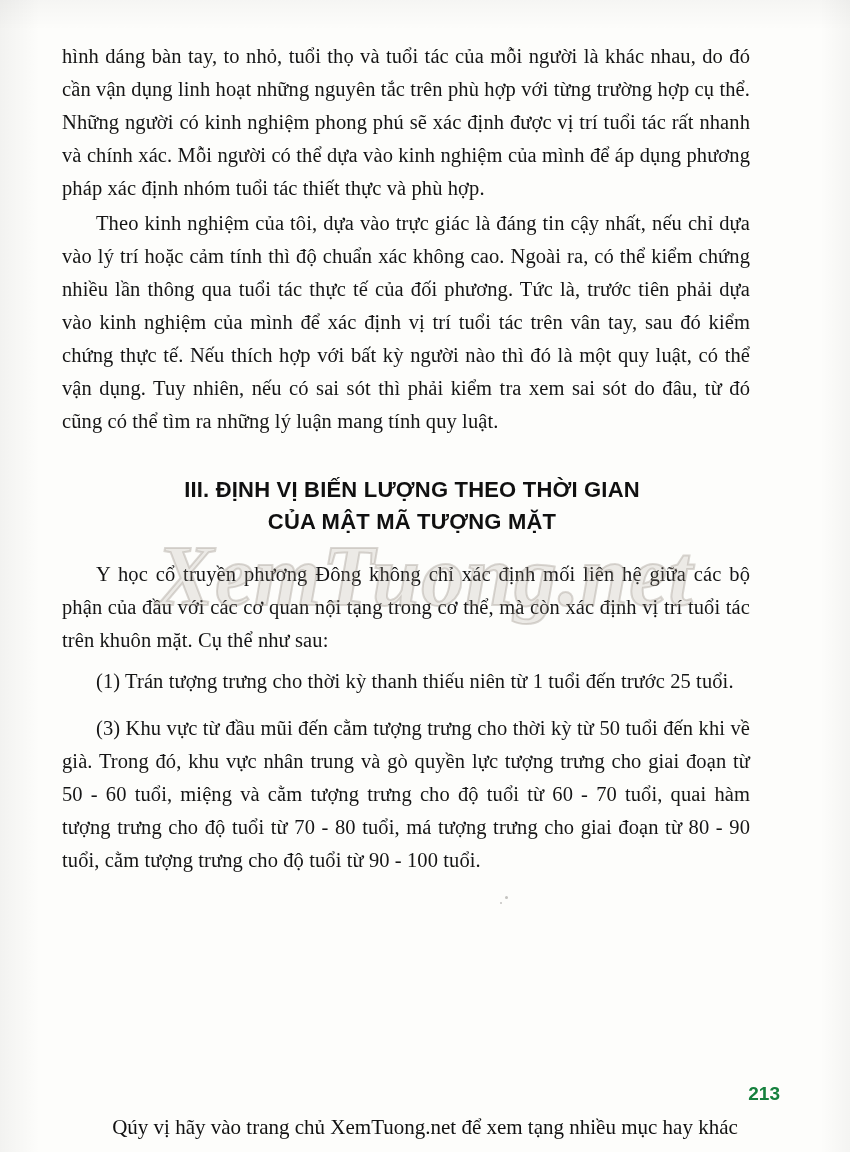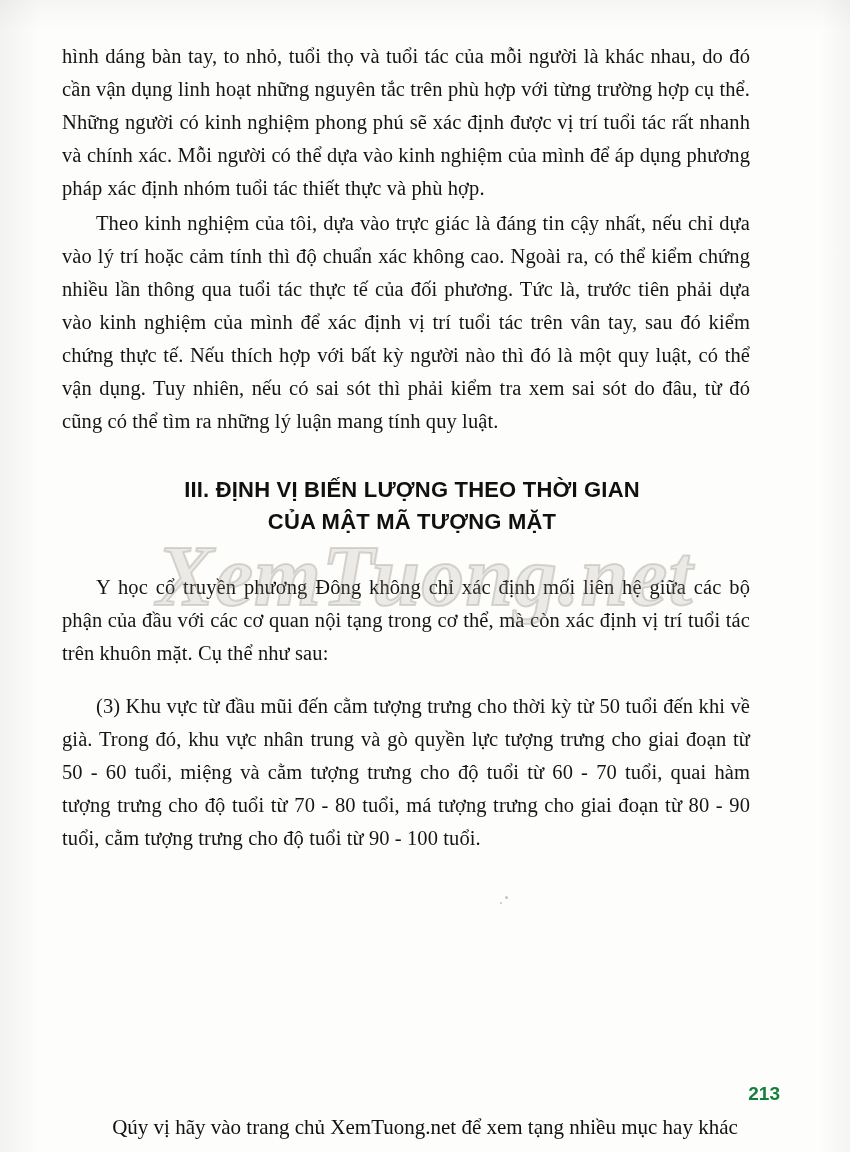--- a/index.html
+++ b/index.html
@@ -52,21 +52,21 @@
   p.body-par.indent {
     text-indent: 34px;
   }
   p.body-par.first {
     text-indent: 0;
   }
 
   .gap-small { height: 6px; }
 
   .heading {
-    margin: 36px 0 33px 0;
+    margin: 36px 0 20px 0;
     text-align: center;
     font-family: "Liberation Sans", sans-serif;
     font-weight: bold;
     font-size: 22px;
     line-height: 32px;
     letter-spacing: 0.2px;
     color: #101010;
   }
   .heading .line2 { display: block; }
 
@@ -135,20 +135,21 @@
     <p class="body-par indent">Theo kinh nghiệm của tôi, dựa vào trực giác là đáng tin cậy nhất, nếu chỉ dựa vào lý trí hoặc cảm tính thì độ chuẩn xác không cao. Ngoài ra, có thể kiểm chứng nhiều lần thông qua tuổi tác thực tế của đối phương. Tức là, trước tiên phải dựa vào kinh nghiệm của mình để xác định vị trí tuổi tác trên vân tay, sau đó kiểm chứng thực tế. Nếu thích hợp với bất kỳ người nào thì đó là một quy luật, có thể vận dụng. Tuy nhiên, nếu có sai sót thì phải kiểm tra xem sai sót do đâu, từ đó cũng có thể tìm ra những lý luận mang tính quy luật.</p>
 
     <div class="heading">
       <span>III. ĐỊNH VỊ BIẾN LƯỢNG THEO THỜI GIAN</span>
       <span class="line2">CỦA MẬT MÃ TƯỢNG MẶT</span>
     </div>
 
     <p class="body-par indent">Y học cổ truyền phương Đông không chỉ xác định mối liên hệ giữa các bộ phận của đầu với các cơ quan nội tạng trong cơ thể, mà còn xác định vị trí tuổi tác trên khuôn mặt. Cụ thể như sau:</p>
     <div class="gap-small"></div>
 
+    <p class="body-par indent">(1) Trán tượng trưng cho thời kỳ thanh thiếu niên từ 1 tuổi đến trước 25 tuổi.</p>
     <div class="gap-small"></div>
 
     <div class="gap-small"></div>
 
     <p class="body-par indent">(3) Khu vực từ đầu mũi đến cằm tượng trưng cho thời kỳ từ 50 tuổi đến khi về già. Trong đó, khu vực nhân trung và gò quyền lực tượng trưng cho giai đoạn từ 50 - 60 tuổi, miệng và cằm tượng trưng cho độ tuổi từ 60 - 70 tuổi, quai hàm tượng trưng cho độ tuổi từ 70 - 80 tuổi, má tượng trưng cho giai đoạn từ 80 - 90 tuổi, cằm tượng trưng cho độ tuổi từ 90 - 100 tuổi.</p>
 
   </div>
 
   <div class="watermark">XemTuong.net</div>
 

